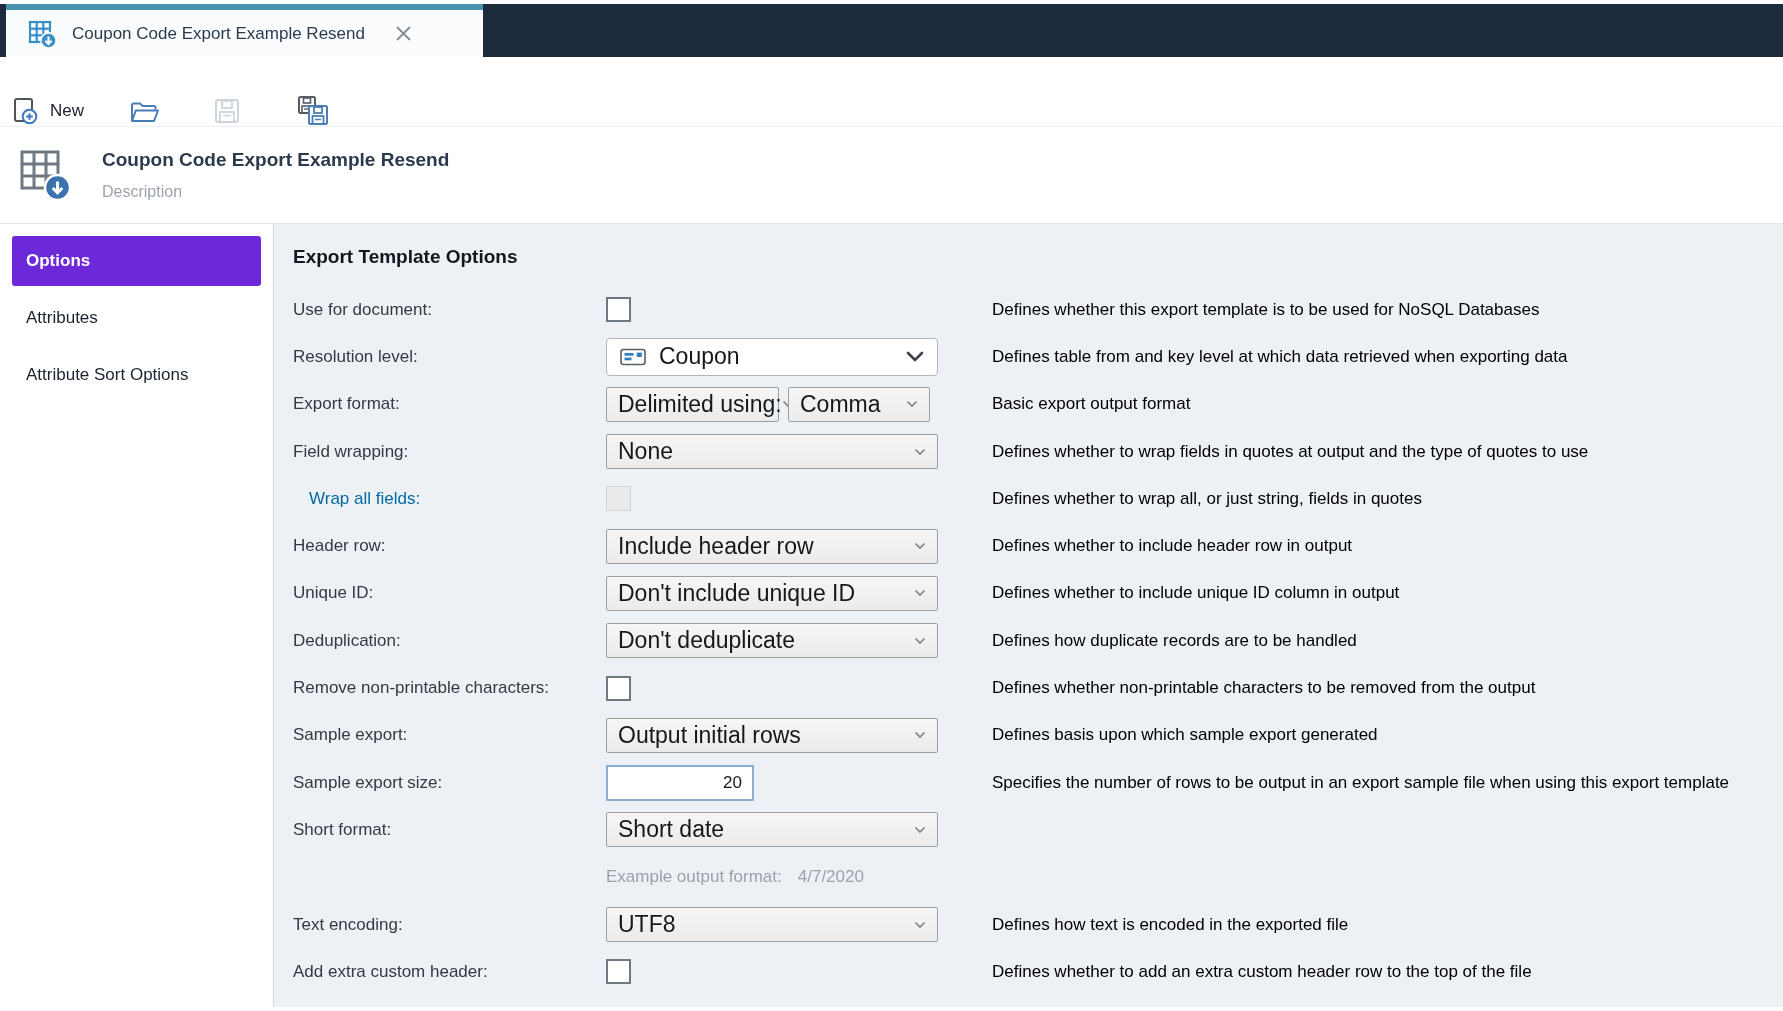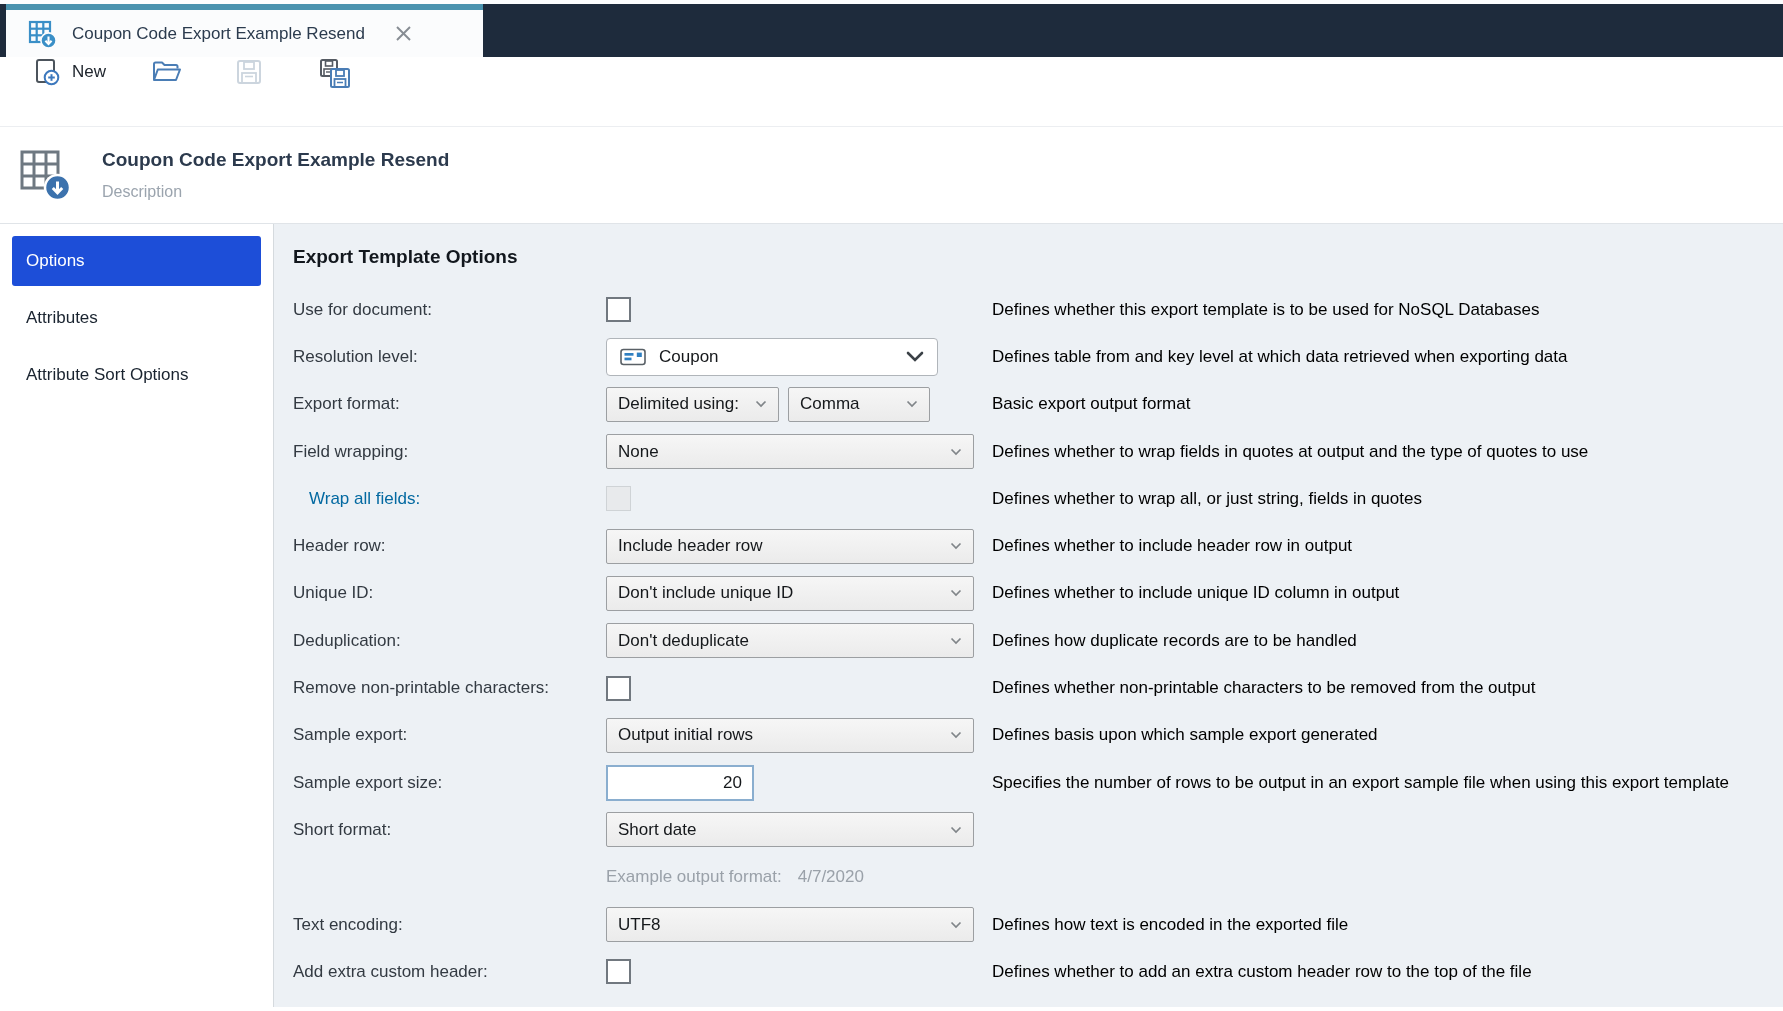--- a/index.html
+++ b/index.html
@@ -8,58 +8,58 @@
 
   
   .tabbar { height:57px; background:#1e2b3c; border-top:4px solid #fcfdfe; display:flex; }
   .tab { width:477px; margin-left:6px; background:#fbfcfd; border-top:6px solid #4a93af;
          display:flex; align-items:center; padding-left:21px; }
   .tab-label { font-size:17px; color:#2b3b4e; margin-left:15px; white-space:nowrap; }
   .tab-close { margin-left:30px; display:flex; align-items:center; cursor:pointer; }
 
   
   .toolbar { height:70px; background:#ffffff; border-bottom:1px solid #eceef1;
-             display:flex; align-items:flex-start; padding-left:32px; }
+             display:flex; align-items:flex-end; padding-left:10px; }
   .tool-btn { display:flex; align-items:center; gap:10px; cursor:pointer; }
   .tool-btn .lbl { font-size:17px; color:#20262e; }
   .tool-gap1 { margin-left:44px; } .tool-gap2 { margin-left:52px; } .tool-gap3 { margin-left:54px; }
 
   
   .apphdr { height:97px; background:#ffffff; border-bottom:1px solid #e0e4e8;
             display:flex; align-items:center; padding-left:18px; }
   .apphdr-text { margin-left:30px; }
   .apphdr-title { font-size:19px; font-weight:bold; color:#2c3a4d; }
   .apphdr-desc  { font-size:16px; color:#9ba4ae; margin-top:12px; }
 
   
   .content { display:flex; height:783px; }
   .sidebar { width:274px; background:#ffffff; border-right:1px solid #d5dade; padding-top:12px; }
   .side-item { height:50px; margin:0 12px 7px 12px; border-radius:3px; display:flex;
                align-items:center; padding-left:14px; font-size:17px; color:#19232f; cursor:pointer; }
-  .side-item.selected { background:#1d4ed8; color:#ffffff; font-weight:normal; }
+  .side-item.selected { background:#6d28d9; color:#ffffff; font-weight:bold; }
 
   .main { flex:1; background:#edf1f5; padding:22px 0 0 19px; }
   .main-title { font-size:19px; font-weight:bold; color:#12171d; line-height:22px; }
   .rows { margin-top:18px; }
   .row { display:grid; grid-template-columns:287px 332px 1fr; align-items:center; height:47.3px;gap:26px; }
   .flabel { font-size:17px; color:#333a42; }
   .flabel.disabled { color:#0369a1; padding-left:16px; }
   .fdesc { font-size:17px; color:#000000; padding-left:28px; white-space:nowrap; }
 
   .checkbox { width:25px; height:25px; background:#ffffff; border:2px solid #71787f; cursor:pointer; }
   .checkbox.disabled { background:#e8eaec; border:1px solid #cfd3d6; cursor:default; }
 
   .select-white { width:332px; height:38px; background:#ffffff; border:1px solid #b0b5ba;
                   border-radius:4px; display:flex; align-items:center; gap:13px;
                   padding:0 13px; cursor:pointer; }
   .select-gray { height:35px; border:1px solid #9c9fa2; border-radius:2px;
                  background:linear-gradient(#f6f6f6,#ebebeb); display:flex; align-items:center;
                  padding:8px 11px; cursor:pointer; }
-  .select-gray.wide { width:368px; }
-  .sel-text { font-size:17px; color:#15181b; white-space:nowrap; }
+  .select-gray.wide { width:332px; }
+  .sel-text { font-size:23px; color:#15181b; white-space:nowrap; }
   .chev { margin-left:auto; display:flex; align-items:center; }
   .pair { display:flex; gap:9px; }
   .select-gray.w1 { width:173px; } .select-gray.w2 { width:142px; }
 
   .numinput { width:148px; height:17px; border:2px solid #8aaecf; background:#ffffff;
               font-family:Liberation Sans, sans-serif; font-size:17px; color:#15181b;
               text-align:right; padding:16px 10px; outline:none; }
 
   .example { font-size:17px; color:#9aa1a9; white-space:nowrap; }
   .example .val { margin-left:16px; }

